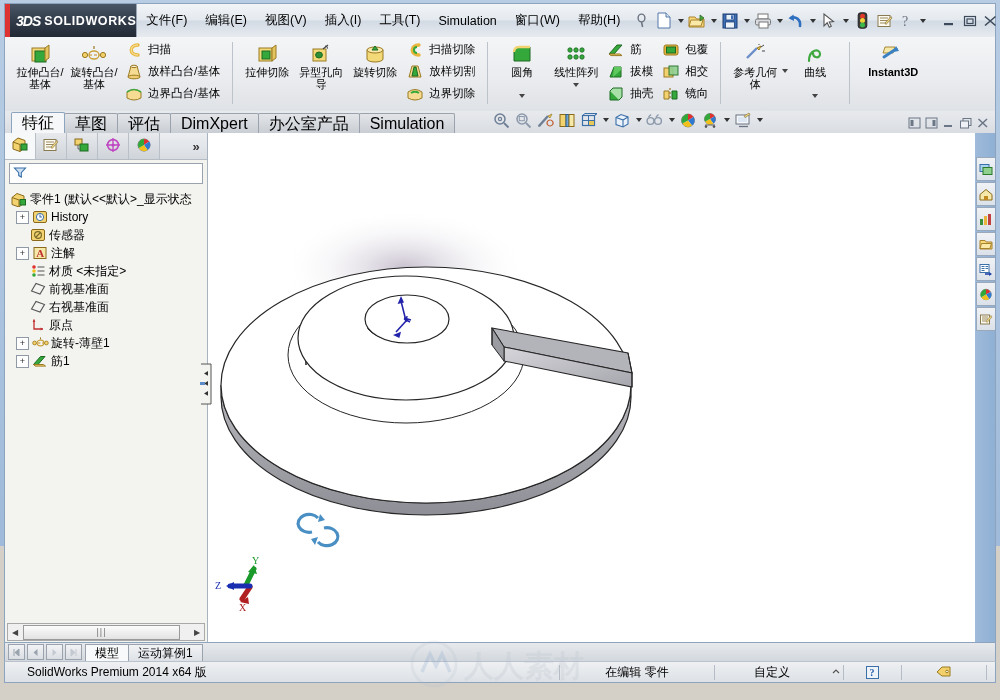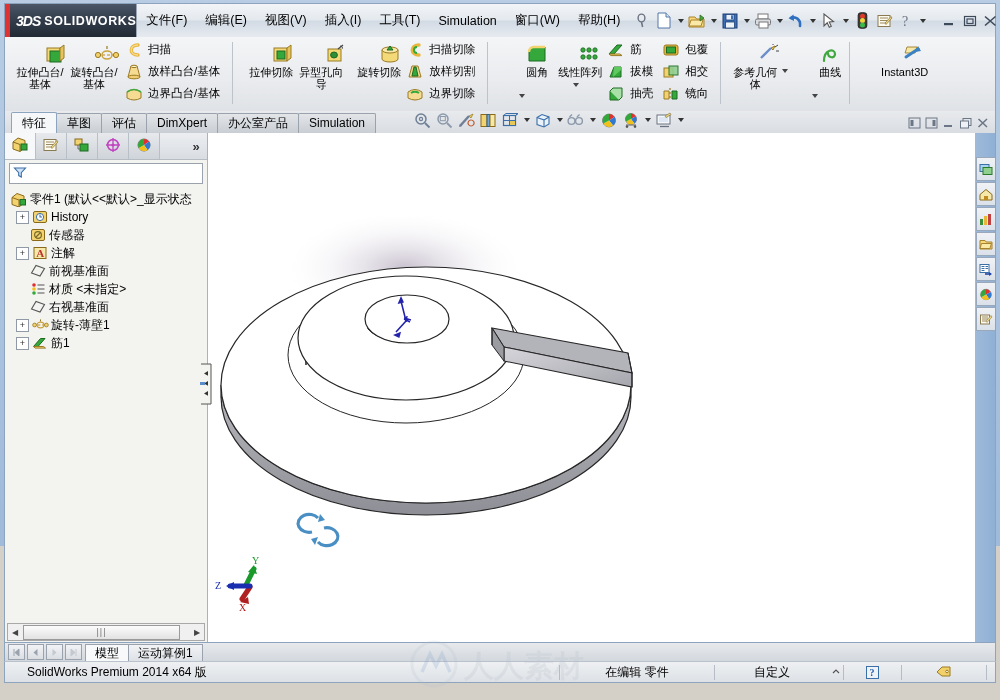--- a/index.html
+++ b/index.html
@@ -33,39 +33,39 @@
   .caret:after{content:"";border-left:3.5px solid transparent;border-right:3.5px solid transparent;
      border-top:4px solid #333;}
   .wctl{width:21px;height:18px;display:flex;align-items:center;justify-content:center;color:#2b3a4d;}
 
   
   .ribbon{height:74px;background:linear-gradient(180deg,#f4f5f7 0%,#e9ebee 60%,#dfe2e6 100%);
     border-left:1px solid #8da4bf;border-right:1px solid #8da4bf;
     display:flex;align-items:flex-start;padding:3px 0 0 8px;box-sizing:border-box;overflow:hidden;}
   .grp{display:flex;align-items:flex-start;height:70px;}
   .sep{width:1px;height:62px;background:#bcc3cb;margin:2px 7px 0 7px;}
-  .bigbtn{width:52px;display:flex;flex-direction:column;align-items:flex-end;
+  .bigbtn{width:52px;display:flex;flex-direction:column;align-items:center;
     padding:3px 1px 0 1px;cursor:default;}
   .bigbtn .ic{height:22px;display:flex;align-items:flex-end;}
   .bigbtn .lb{font-size:11px;line-height:12px;text-align:center;color:#000;margin-top:1px;}
   .smcol{display:flex;flex-direction:column;padding-top:2px;}
   .smbtn{display:flex;align-items:flex-start;height:22px;padding:0 5px 0 2px;cursor:default;
     white-space:nowrap;}
   .smbtn .ic{width:22px;display:flex;justify-content:center;align-items:center;}
   .smbtn .lb{font-size:11.5px;color:#000;margin-left:3px;}
   .dropcaret{height:13px;display:flex;align-items:center;justify-content:center;}
   .dropcaret:after{content:"";border-left:3.5px solid transparent;border-right:3.5px solid transparent;
     border-top:4px solid #444;}
 
   
   .tabstrip{height:22px;background:linear-gradient(180deg,#e8eaed,#d9dde2);
     border-left:1px solid #8da4bf;border-right:1px solid #8da4bf;
     display:flex;align-items:flex-end;position:relative;}
   .tabs{display:flex;align-items:flex-end;padding-left:6px;}
-  .tab{height:19px;line-height:19px;padding:0 10px;font-size:12px;color:#000;
+  .tab{height:19px;line-height:19px;padding:0 10px;font-size:16px;color:#000;
     background:linear-gradient(180deg,#e3e5e8,#c9ced4);
     border:1px solid #9aa3ad;border-bottom:none;margin-right:-1px;
     border-radius:2px 2px 0 0;}
   .tab.active{background:#f6f7f8;border-color:#8da4bf;position:relative;z-index:2;height:20px;line-height:20px;}
   .viewtools{display:flex;align-items:center;margin-left:36px;padding-bottom:2px;}
   .vbtn{width:22px;height:20px;display:flex;align-items:center;justify-content:center;}
   .rightwin{position:absolute;right:4px;bottom:2px;display:flex;align-items:center;}
   .rwb{width:17px;height:16px;display:flex;align-items:center;justify-content:center;color:#55606e;}
 
   
@@ -486,21 +486,21 @@
           </span>
           <span class="lb">曲线</span>
         </div>
         <div class="dropcaret" style="margin-top:11px;"></div>
       </div>
     </div>
 
     <div class="sep"></div>
 
     <div class="grp">
-      <div class="bigbtn" style="width:70px;">
+      <div class="bigbtn" style="width:70px;font-weight:bold;">
         <span class="ic">
           <svg width="26" height="21" viewBox="0 0 26 21">
               <path d="M6 3 h10 v6 h-10z" fill="#f6e8a8" stroke="#9a7a22" stroke-width=".8" transform="skewX(-18)"></path>
               <path d="M4 13 L16 5" stroke="#3b82c4" stroke-width="3" stroke-linecap="round"></path>
               <path d="M16 2 l3 5 -6 1z" fill="#3b82c4"></path>
             </svg>
         </span>
         <span class="lb">Instant3D</span>
       </div>
     </div>
@@ -747,52 +747,64 @@
               </svg>
           </span>
           <span class="tlabel">注解</span>
         </div>
 
         <div class="trow">
           <span class="dots"></span>
             <span class="expspace"></span>
           <span class="ticon">
             <svg width="16" height="14" viewBox="0 0 16 14">
-                <path d="M1.5 9 L6 1.5 L14.5 4.5 L10 12z" fill="none" stroke="#555" stroke-width="1.1"></path>
-              </svg>
-          </span>
-          <span class="tlabel">前视基准面</span>
-        </div>
-
-        <div class="trow">
-          <span class="dots"></span>
-            <span class="expspace"></span>
-          <span class="ticon">
-            <svg width="16" height="14" viewBox="0 0 16 14">
                 <circle cx="4" cy="3" r="1.8" fill="#e03030"></circle>
                 <circle cx="4" cy="7" r="1.8" fill="#f2c01a"></circle>
                 <circle cx="4" cy="11" r="1.8" fill="#33a83a"></circle>
                 <path d="M7.5 3 h7 M7.5 7 h7 M7.5 11 h7" stroke="#555" stroke-width="1.2"></path>
               </svg>
           </span>
           <span class="tlabel">材质 &lt;未指定&gt;</span>
         </div>
-
 
         <div class="trow">
           <span class="dots"></span>
             <span class="expspace"></span>
           <span class="ticon">
             <svg width="16" height="14" viewBox="0 0 16 14">
                 <path d="M1.5 9 L6 1.5 L14.5 4.5 L10 12z" fill="none" stroke="#555" stroke-width="1.1"></path>
               </svg>
           </span>
+          <span class="tlabel">前视基准面</span>
+        </div>
+
+
+        <div class="trow">
+          <span class="dots"></span>
+            <span class="expspace"></span>
+          <span class="ticon">
+            <svg width="16" height="14" viewBox="0 0 16 14">
+                <path d="M1.5 9 L6 1.5 L14.5 4.5 L10 12z" fill="none" stroke="#555" stroke-width="1.1"></path>
+              </svg>
+          </span>
           <span class="tlabel">右视基准面</span>
         </div>
 
+        <div class="trow">
+          <span class="dots"></span>
+            <span class="expspace"></span>
+          <span class="ticon">
+            <svg width="16" height="14" viewBox="0 0 16 14">
+                <path d="M4 1.5 v9.5 h9" fill="none" stroke="#c03030" stroke-width="1.3"></path>
+                <path d="M13 11 l-2.4 -1.4 v2.8z" fill="#c03030"></path>
+                <path d="M4 1.5 l-1.4 2.4 h2.8z" fill="#c03030"></path>
+              </svg>
+          </span>
+          <span class="tlabel">原点</span>
+        </div>
 
         <div class="trow">
           <span class="dots"></span>
           <span class="exp">+</span>
           <span class="ticon">
             <svg width="17" height="14" viewBox="0 0 17 14">
                 <path d="M1.5 7 h14" stroke="#c08a20" stroke-width="1" stroke-dasharray="2.5,1.8"></path>
                 <ellipse cx="8.5" cy="7" rx="3.4" ry="2.8" fill="none" stroke="#caa23a" stroke-width="1.2"></ellipse>
                 <circle cx="2.6" cy="7" r="1.9" fill="#f2d06a" stroke="#9a7a22" stroke-width=".8"></circle>
                 <circle cx="14.4" cy="7" r="1.9" fill="#f2d06a" stroke="#9a7a22" stroke-width=".8"></circle>

